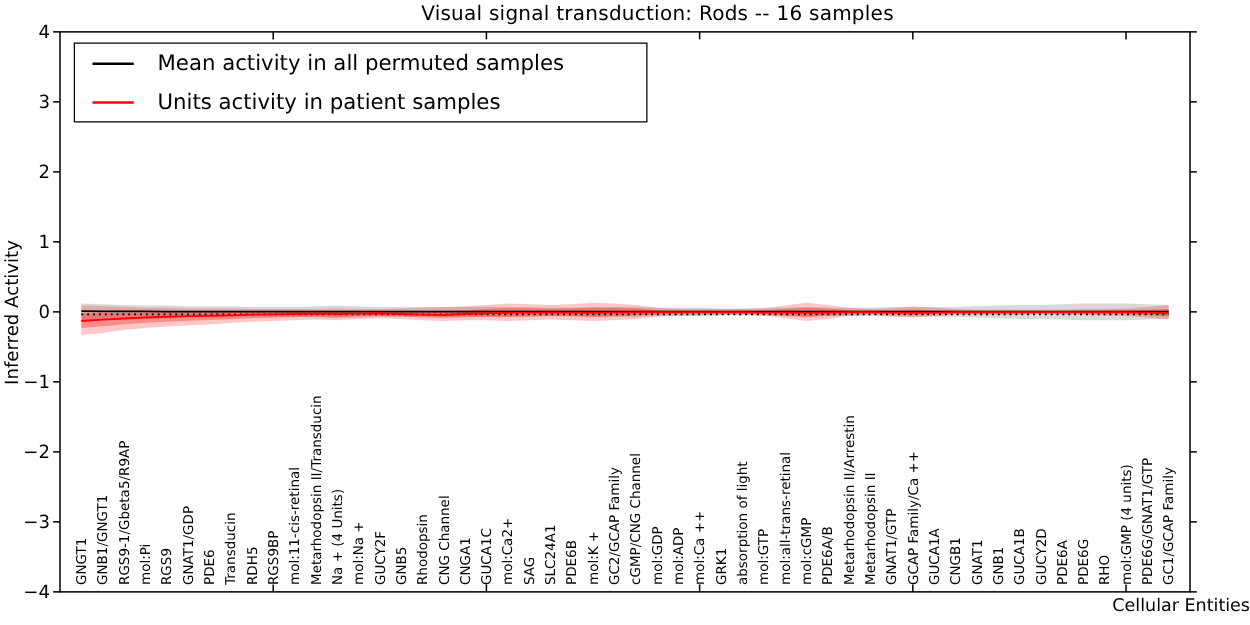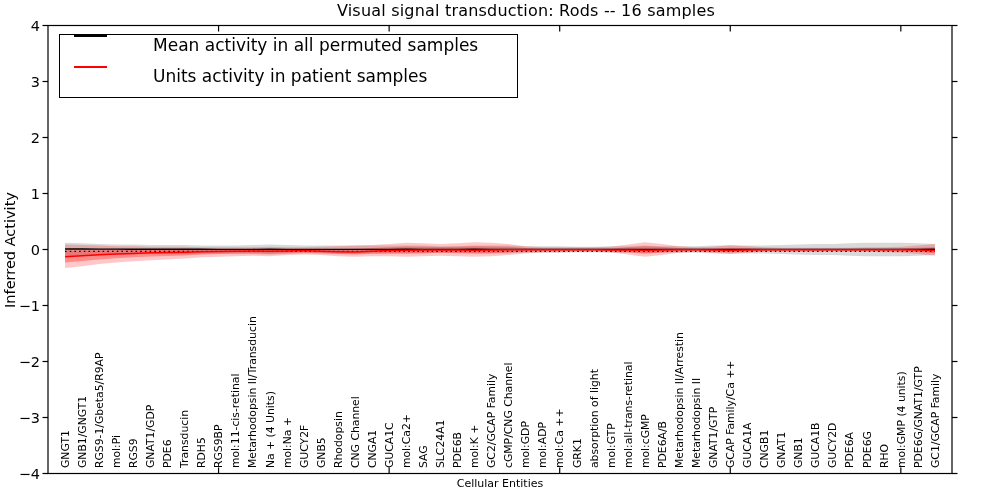--- a/index.html
+++ b/index.html
@@ -2,26 +2,26 @@
 <html><head>
 <meta charset="utf-8">
 <style>
   html,body{margin:0;padding:0;background:#fff;}
   .figure{position:relative;width:1000px;height:500px;background:#ffffff;
           font-family:"DejaVu Sans","Liberation Sans",sans-serif;color:#000;overflow:hidden;}
   .figure svg{position:absolute;left:0;top:0;}
   svg text{font-family:"DejaVu Sans","Liberation Sans",sans-serif;fill:#000;}
   .title{position:absolute;top:1px;left:0;width:1000px;text-align:center;
          font-size:16px;letter-spacing:0.2px;padding-left:26px;}
-  .xlabel{position:absolute;top:477px;left:0;width:1000px;text-align:center;font-size:11px;}
+  .xlabel{position:absolute;top:477px;left:0;width:1000px;text-align:right;font-size:14px;}
   .ylabel{position:absolute;left:2px;top:250px;transform-origin:0 0;
           transform:rotate(-90deg) translateX(-50%);white-space:nowrap;font-size:14.5px;}
   .legend{position:absolute;left:59px;top:34px;width:457px;background:#fff;
           border:1.4px solid #000;z-index:5;}
-  .legend-row{display:flex;height:31px;gap:27px;}
+  .legend-row{display:flex;align-items:center;height:31px;}
   .legend-line{display:inline-block;width:33px;height:2px;margin-left:14px;margin-right:19px;
                background:#000;flex:0 0 auto;}
   .legend-label{font-size:17px;white-space:nowrap;}
 </style>
 </head>
 <body>
 
 <div class="figure">
   <svg id="plot" width="1000" height="500">
       <polygon points="65.05660377358491,242.78 82.11320754716982,243.34 99.16981132075472,243.9 116.22641509433963,244.46 133.2830188679245,244.46 150.33962264150944,245.01999999999998 167.39622641509433,245.01999999999998 184.45283018867926,245.01999999999998 201.50943396226415,245.58 218.56603773584905,245.58 235.62264150943398,245.58 252.67924528301887,245.01999999999998 269.7358490566038,244.46 286.79245283018867,245.01999999999998 303.8490566037736,245.58 320.9056603773585,245.58 337.9622641509434,245.58 355.0188679245283,245.58 372.07547169811323,245.58 389.1320754716981,245.58 406.188679245283,245.58 423.24528301886795,245.58 440.3018867924528,246.14 457.35849056603774,246.14 474.41509433962267,245.58 491.47169811320754,245.58 508.52830188679246,245.58 525.5849056603773,246.14 542.6415094339623,246.14 559.6981132075472,246.14 576.7547169811321,246.70000000000002 593.811320754717,246.70000000000002 610.8679245283018,246.14 627.9245283018868,246.14 644.9811320754717,245.58 662.0377358490566,246.14 679.0943396226415,246.14 696.1509433962265,246.14 713.2075471698113,245.58 730.2641509433962,245.58 747.3207547169811,245.58 764.377358490566,245.58 781.433962264151,245.01999999999998 798.4905660377359,244.46 815.5471698113207,243.9 832.6037735849056,243.9 849.6603773584906,243.34 866.7169811320755,242.78 883.7735849056604,242.78 900.8301886792453,242.78 917.8867924528302,243.34 934.9433962264151,243.9 934.9433962264151,255.09999999999997 917.8867924528302,255.66000000000003 900.8301886792453,256.22 883.7735849056604,256.22 866.7169811320755,256.22 849.6603773584906,255.66000000000003 832.6037735849056,255.09999999999997 815.5471698113207,255.09999999999997 798.4905660377359,254.54 781.433962264151,253.98000000000002 764.377358490566,253.42000000000002 747.3207547169811,253.42000000000002 730.2641509433962,253.42000000000002 713.2075471698113,253.42000000000002 696.1509433962265,252.85999999999999 679.0943396226415,252.85999999999999 662.0377358490566,252.85999999999999 644.9811320754717,253.42000000000002 627.9245283018868,252.85999999999999 610.8679245283018,252.85999999999999 593.811320754717,252.29999999999998 576.7547169811321,252.29999999999998 559.6981132075472,252.85999999999999 542.6415094339623,252.85999999999999 525.5849056603773,252.85999999999999 508.52830188679246,253.42000000000002 491.47169811320754,253.42000000000002 474.41509433962267,253.42000000000002 457.35849056603774,252.85999999999999 440.3018867924528,252.85999999999999 423.24528301886795,253.42000000000002 406.188679245283,253.42000000000002 389.1320754716981,253.42000000000002 372.07547169811323,253.42000000000002 355.0188679245283,253.42000000000002 337.9622641509434,253.42000000000002 320.9056603773585,253.42000000000002 303.8490566037736,253.42000000000002 286.79245283018867,253.98000000000002 269.7358490566038,254.54 252.67924528301887,253.98000000000002 235.62264150943398,253.42000000000002 218.56603773584905,253.42000000000002 201.50943396226415,253.42000000000002 184.45283018867926,253.98000000000002 167.39622641509433,253.98000000000002 150.33962264150944,253.98000000000002 133.2830188679245,254.54 116.22641509433963,254.54 99.16981132075472,255.09999999999997 82.11320754716982,255.66000000000003 65.05660377358491,256.22" fill="#777777" fill-opacity="0.28" stroke="none"></polygon>

